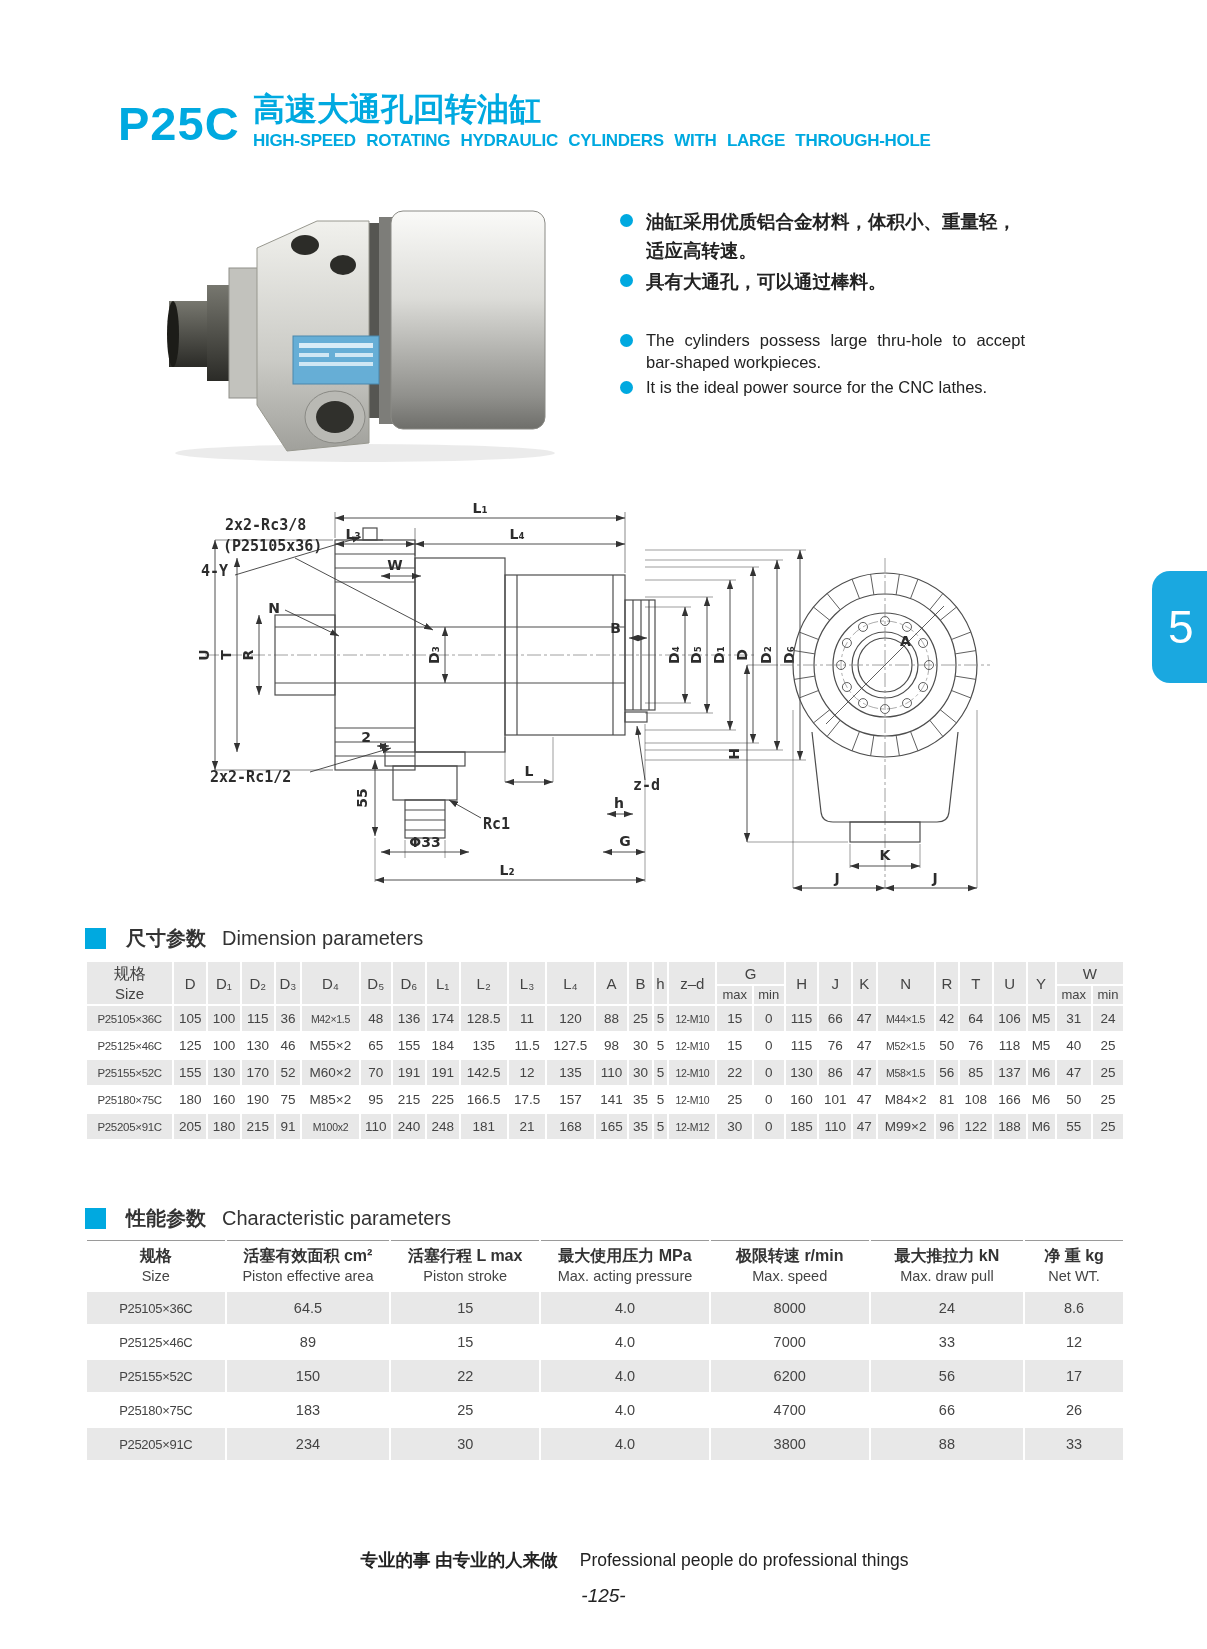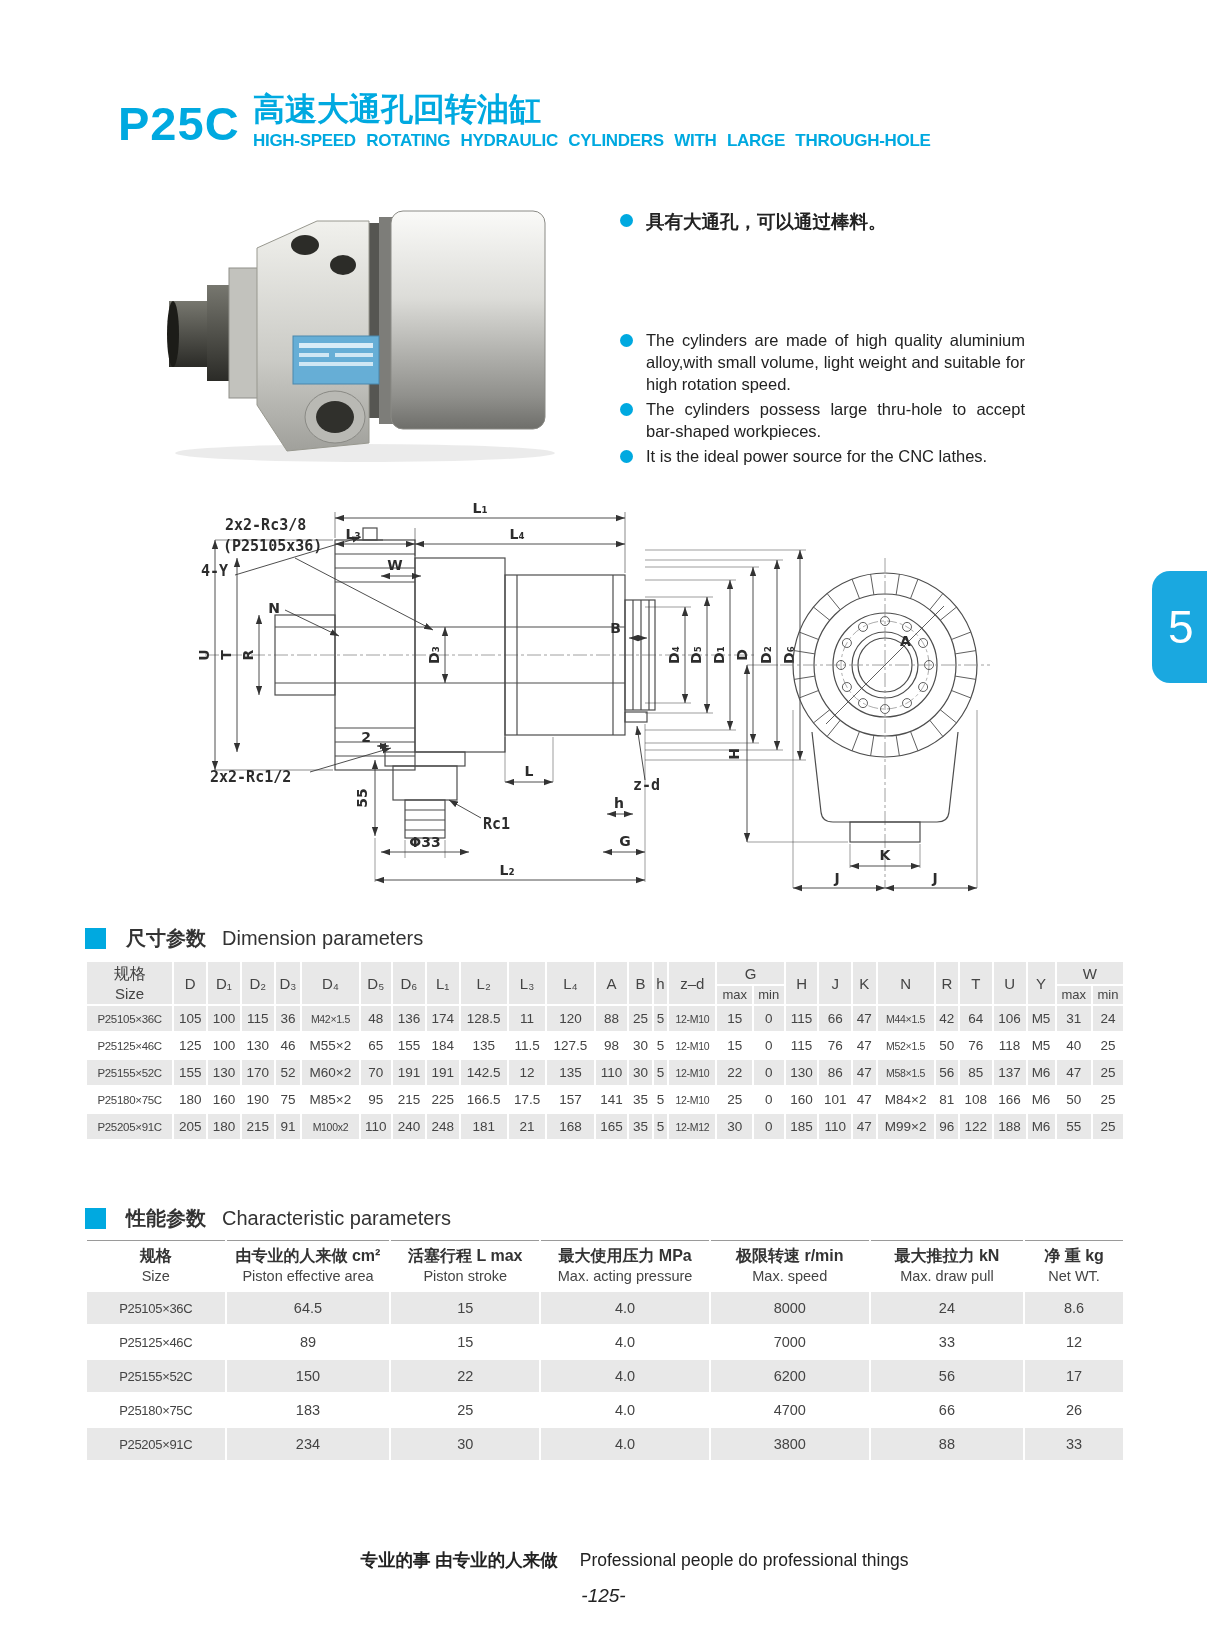--- a/index.html
+++ b/index.html
@@ -113,24 +113,24 @@
       <rect x="134" y="150" width="74" height="5" fill="#d8ecf7"></rect>
       <rect x="134" y="160" width="30" height="4" fill="#cfe7f4"></rect>
       <rect x="170" y="160" width="38" height="4" fill="#cfe7f4"></rect>
       <rect x="134" y="169" width="74" height="4" fill="#cfe7f4"></rect>
       <ellipse cx="170" cy="224" rx="30" ry="26" fill="#b9b9b4" stroke="#8a8a85"></ellipse>
       <ellipse cx="170" cy="224" rx="19" ry="16" fill="#30302c"></ellipse>
     </svg>
   </div>
 
   <ul class="feat feat-cn">
+      <li><span class="dot"></span><span>油缸采用优质铝合金材料，体积小、重量轻，适应高转速。</span></li>
       <li><span class="dot"></span><span>具有大通孔，可以通过棒料。</span></li>
     </ul>
   <ul class="feat feat-en">
-      <li><span class="dot"></span><span>The cylinders are made of high quality aluminium alloy,with small volume, light weight and suitable for high rotation speed.</span></li>
       <li><span class="dot"></span><span>The cylinders possess large thru-hole to accept bar-shaped workpieces.</span></li>
       <li><span class="dot"></span><span>It is the ideal power source for the CNC lathes.</span></li>
     </ul>
 
   <div class="tab5">
     <span>5</span>
   </div>
 
   <div class="drawing">
   <svg width="1040" height="430" viewBox="0 0 1040 430">
@@ -551,21 +551,21 @@
         <col style="width: 155px;">
         <col style="width: 100px;">
       </colgroup>
       <thead>
         <tr>
           <th>
             <div class="hcn">规格</div>
             <div class="hen">Size</div>
           </th>
           <th>
-            <div class="hcn">由专业的人来做  cm²</div>
+            <div class="hcn">活塞有效面积  cm²</div>
             <div class="hen">Piston effective area</div>
           </th>
           <th>
             <div class="hcn">活塞行程 L max</div>
             <div class="hen">Piston stroke</div>
           </th>
           <th>
             <div class="hcn">最大使用压力 MPa</div>
             <div class="hen">Max. acting pressure</div>
           </th>

